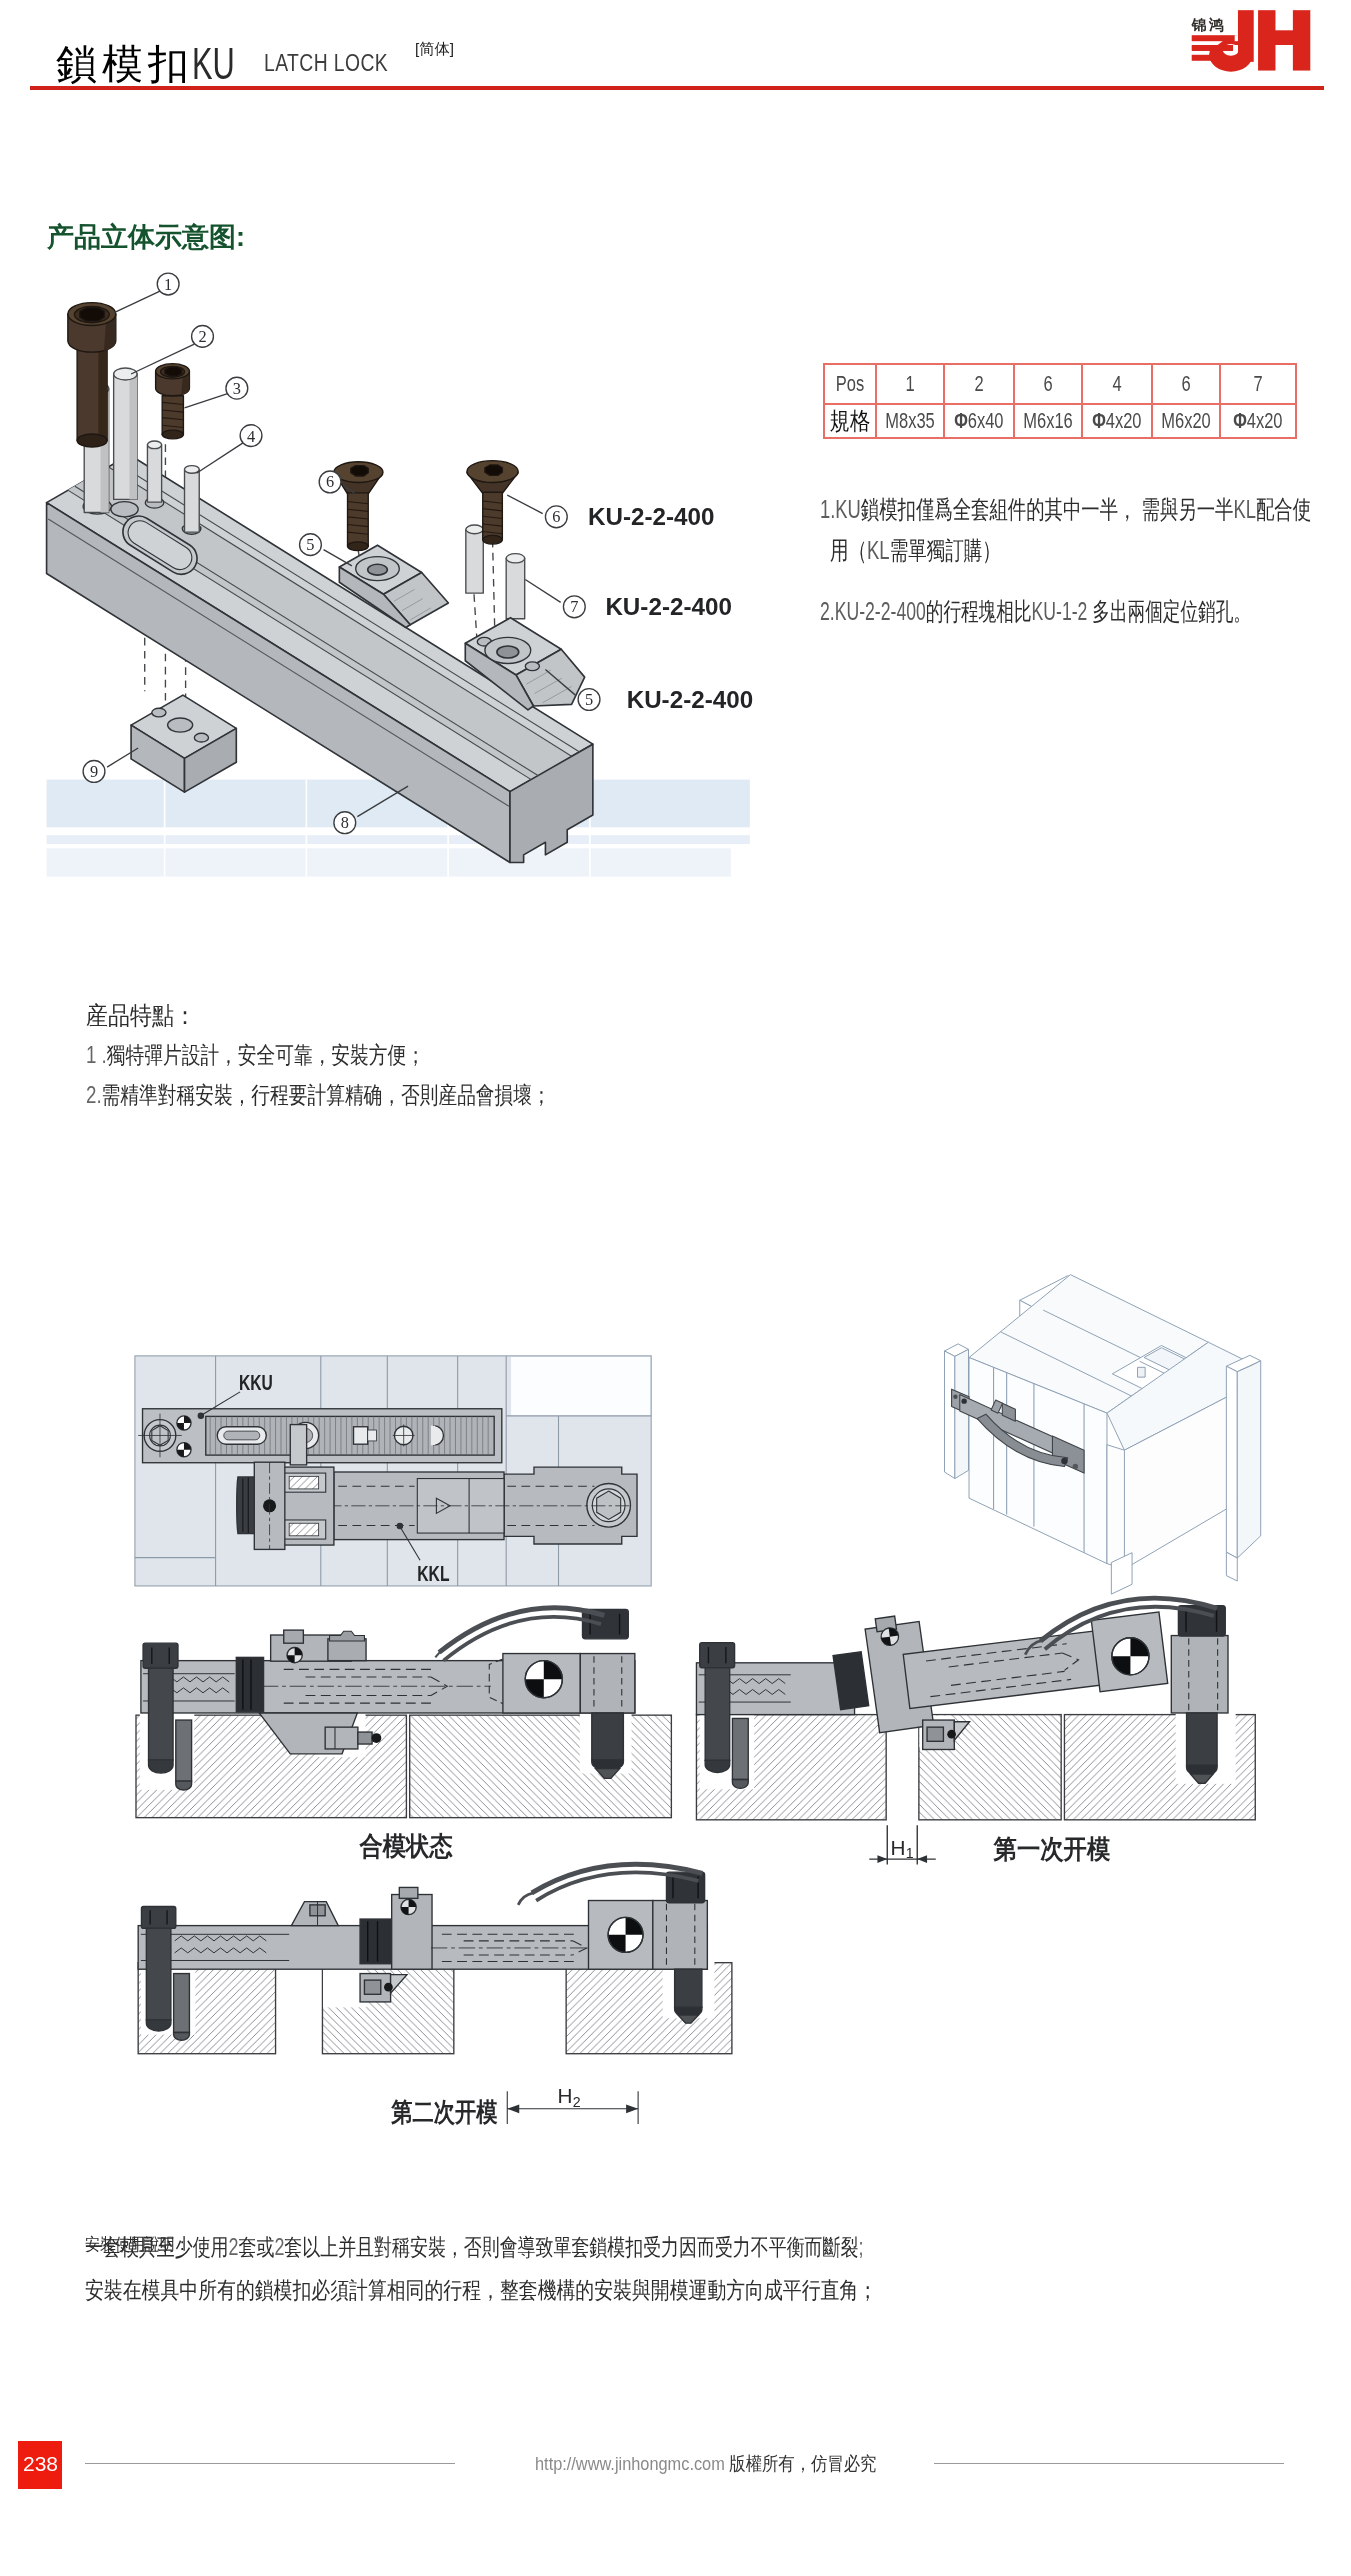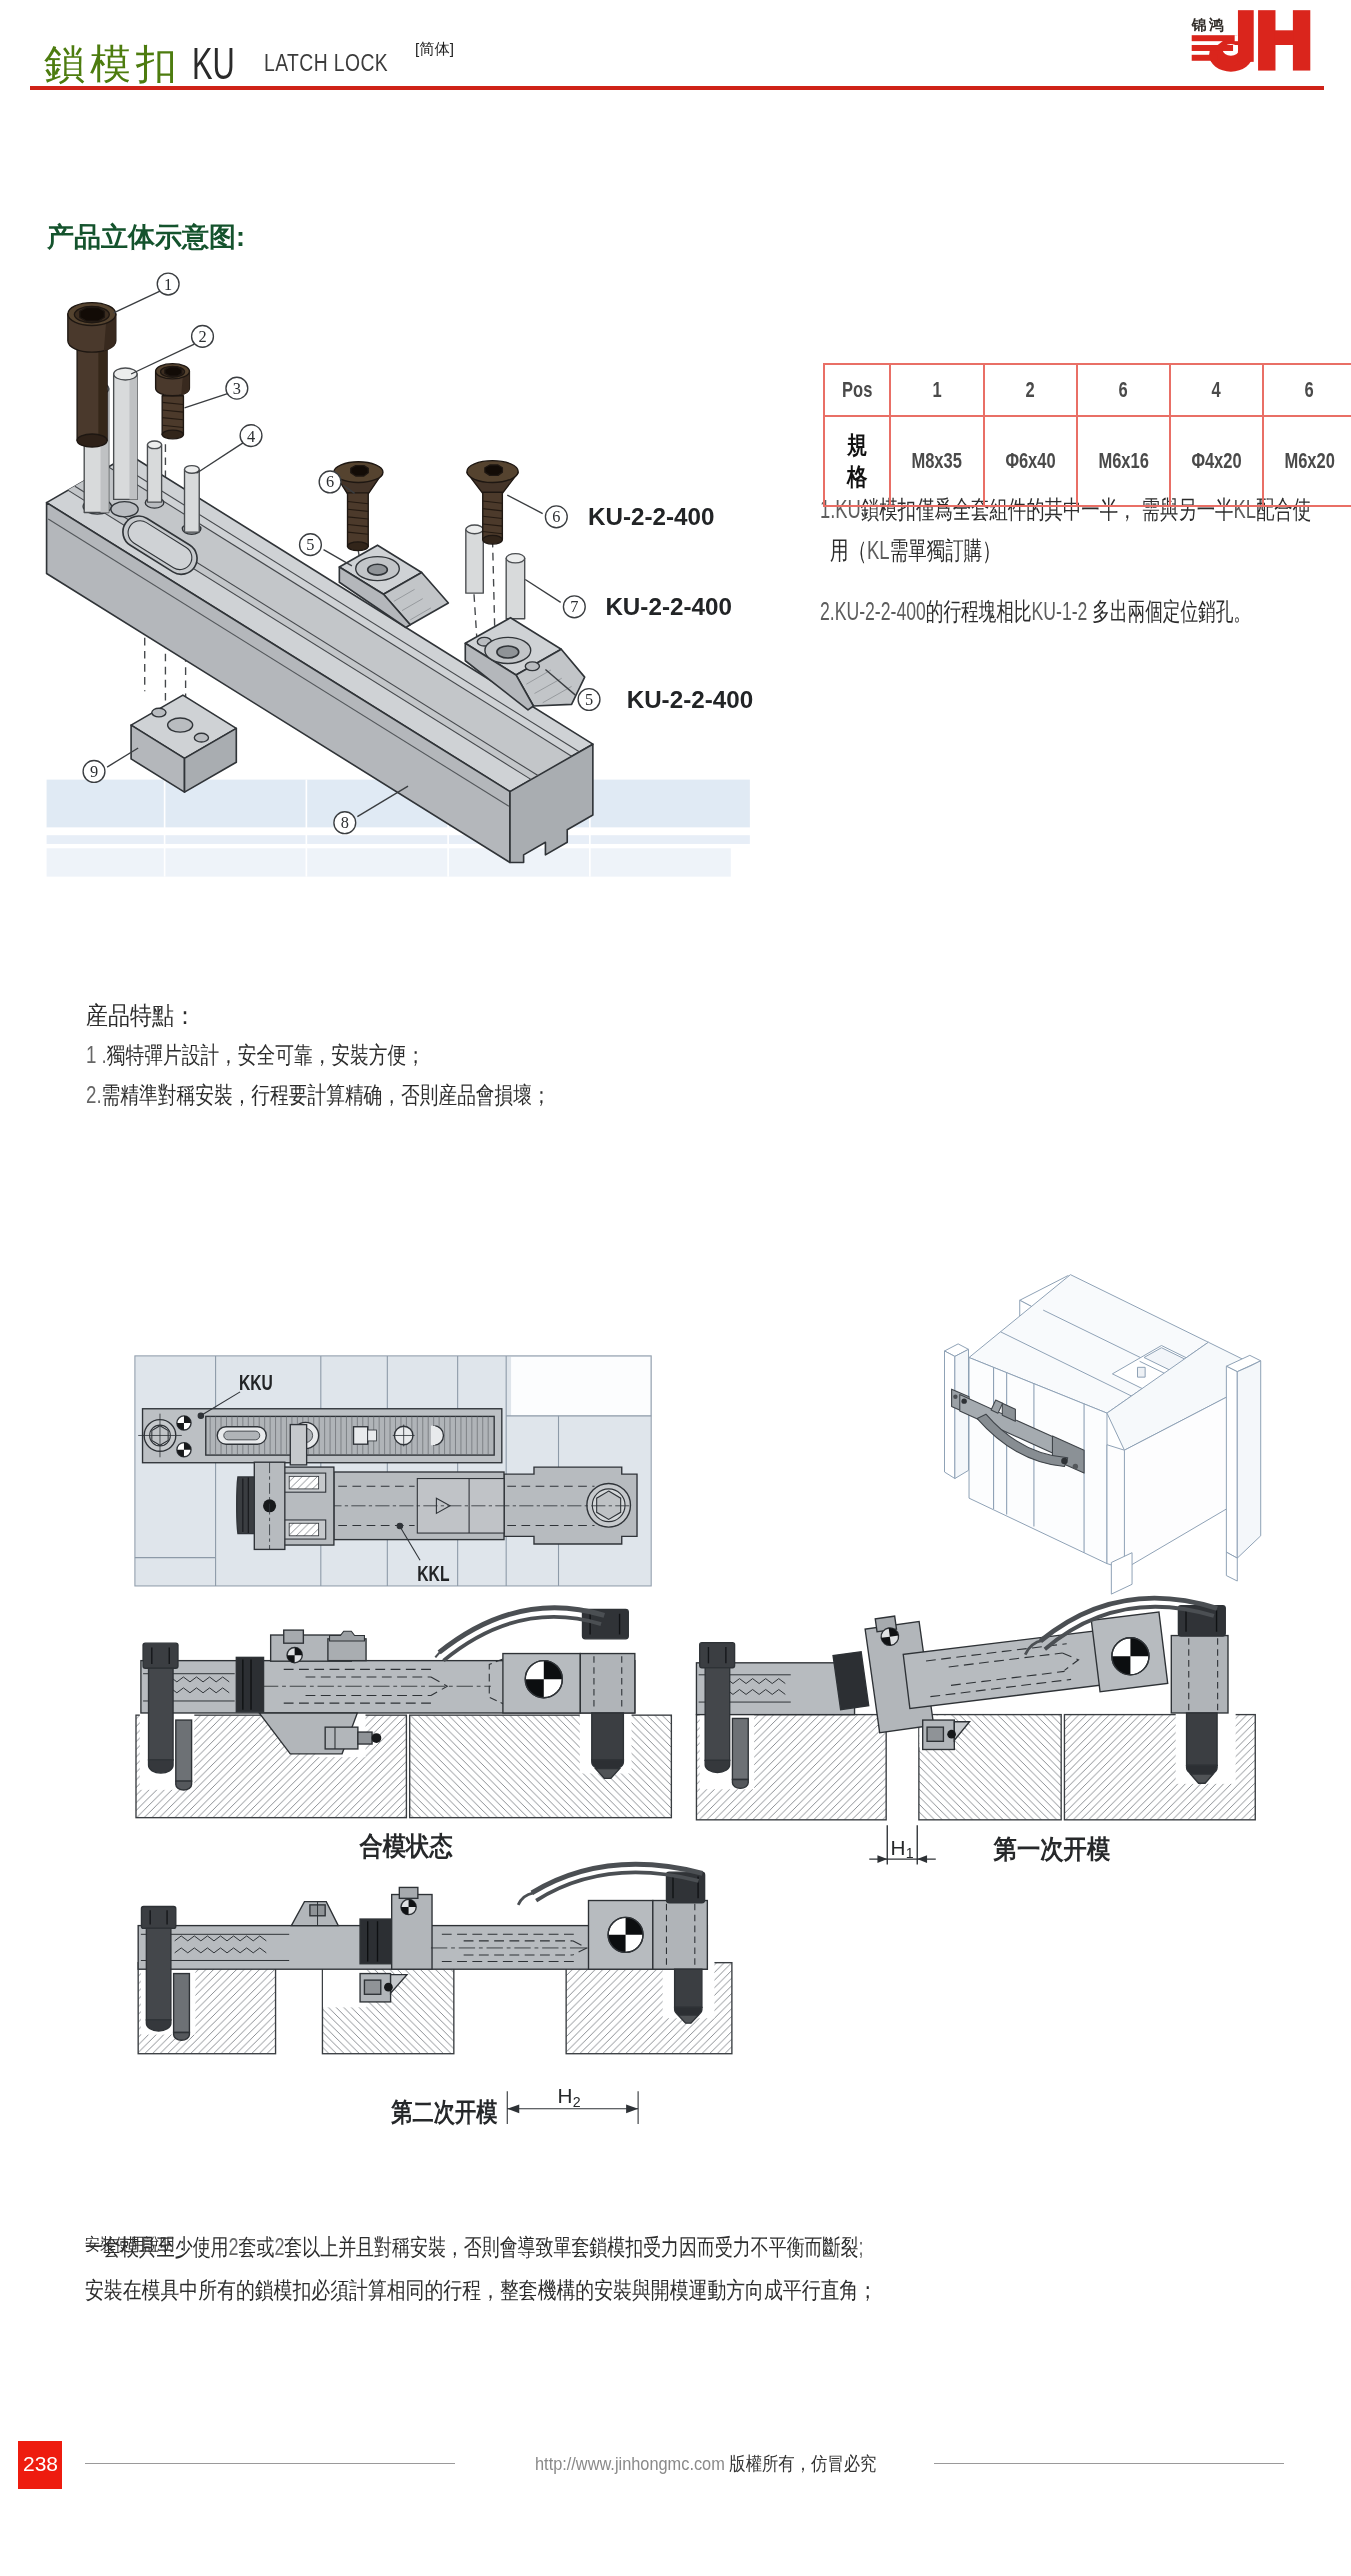--- a/index.html
+++ b/index.html
@@ -5,21 +5,21 @@
 html,body{margin:0;padding:0;background:#fff;}
 .page{position:relative;width:1352px;height:2576px;background:#ffffff;overflow:hidden;
   font-family:"Liberation Sans",sans-serif;}
 .abs{position:absolute;}
 .cx{display:inline-block;transform:scale(0.8,1);transform-origin:0 0;white-space:nowrap;}
 </style>
 </head>
 <body>
 <div class="page">
 
-<div class="abs" style="left:44px;top:37px;font-size:41px;color:#4d7c0f;letter-spacing:4.9px;white-space:nowrap;">鎖模扣</div>
+<div class="abs" style="left:56px;top:37px;font-size:41px;color:#000000;letter-spacing:4.9px;white-space:nowrap;">鎖模扣</div>
 <div class="abs" style="left:192px;top:39px;font-size:44px;color:#2a2a2a;transform:scale(0.70,1);transform-origin:0 0;white-space:nowrap;">KU</div>
 <div class="abs" style="left:264px;top:50px;font-size:23px;color:#3c3c3c;transform:scale(0.84,1);transform-origin:0 0;white-space:nowrap;letter-spacing:0.5px;">LATCH LOCK</div>
 <div class="abs" style="left:415px;top:39px;font-size:15.3px;color:#222;white-space:nowrap;">[简体]</div>
 <div class="abs" style="left:30px;top:86px;width:1294px;height:3.8px;background:#cf2218;"></div>
 
 <svg class="abs" style="left:1183px;top:7.6px;" width="136" height="68" viewBox="0 0 250 125">
   <g fill="#da251c">
 
     <ellipse cx="88" cy="86" rx="40" ry="31"></ellipse>
     <ellipse cx="88" cy="77" rx="15" ry="11" fill="#ffffff"></ellipse>
@@ -42,21 +42,21 @@
   <text x="16" y="40" font-size="27" font-family="'Liberation Sans'" font-weight="bold" fill="#2e2a26" letter-spacing="5">锦鸿</text>
 </svg>
 
 <div class="abs" style="left:47px;top:219px;font-size:27px;font-weight:bold;color:#14532d;text-align:right;">产品立体示意图:</div>
 
 <div class="abs" style="left:820px;top:493px;font-size:25px;color:#2c2c2c;"><span class="cx" style="transform:scale(0.735,1);"><span style="color:#5d5d5d;">1.KU</span>鎖模扣僅爲全套組件的其中一半， 需與另一半<span style="color:#5d5d5d;">KL</span>配合使</span></div>
 <div class="abs" style="left:820px;top:534px;font-size:25px;color:#2c2c2c;margin-left:10px;"><span class="cx" style="transform:scale(0.74,1);">用（<span style="color:#5d5d5d;">KL</span>需單獨訂購）</span></div>
 <div class="abs" style="left:820px;top:595px;font-size:25px;color:#2c2c2c;"><span class="cx" style="transform:scale(0.705,1);"><span style="color:#5d5d5d;">2.KU-2-2-400</span>的行程塊相比<span style="color:#5d5d5d;">KU-1-2</span> 多出兩個定位銷孔。</span></div>
 
 <style>
-.tb td{border:2.2px solid #e96f66;text-align:center;font-size:22px;color:#4a4a4a;padding:12px;font-weight:bold;}
+.tb td{border:2.2px solid #e96f66;text-align:center;font-size:22px;color:#4a4a4a;padding:0;}
 .tb .cn{display:inline-block;transform:scale(0.75,1);white-space:nowrap;}
 </style>
 <div class="abs" style="left:823px;top:363px;">
 <table class="tb" style="border-collapse:collapse;table-layout:fixed;font-family:'Liberation Sans',sans-serif;">
 <tbody>
           <tr style="height:40px;">
 <td style="width:50px;"><span class="cn">Pos</span></td>
 <td style="width:63px;"><span class="cn">1</span></td>
 <td style="width:68px;"><span class="cn">2</span></td>
 <td style="width:65px;"><span class="cn">6</span></td>

